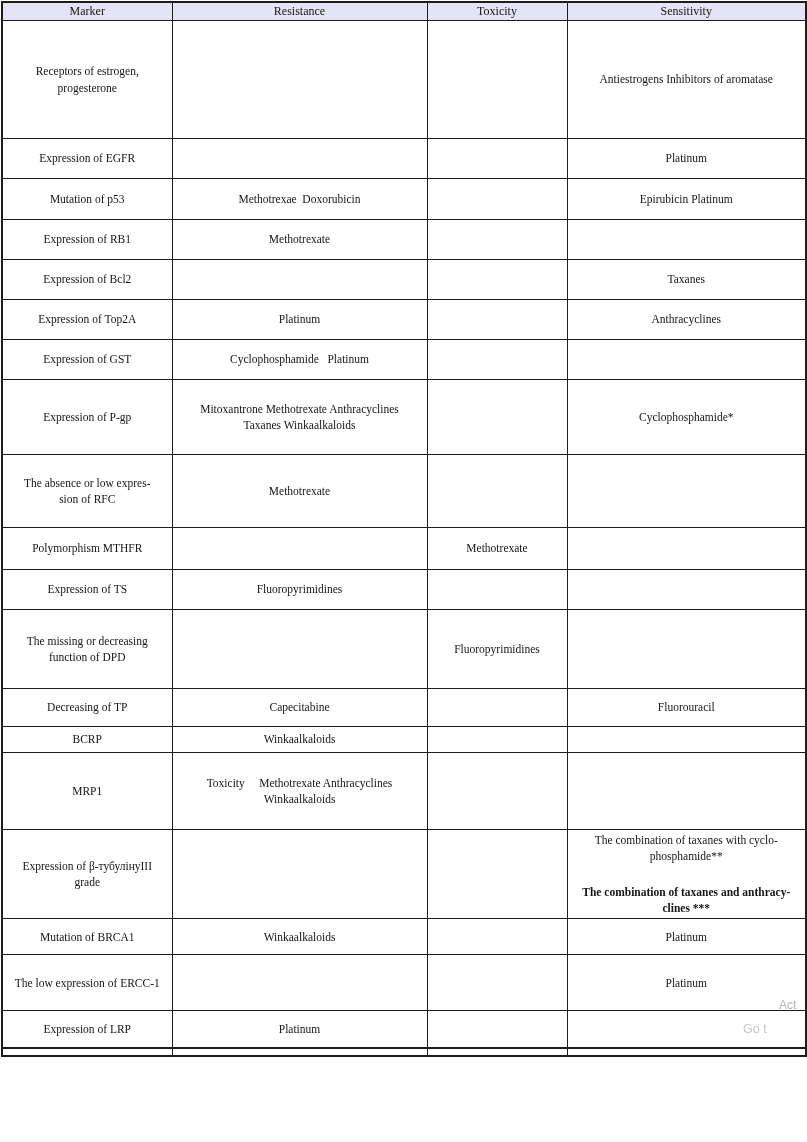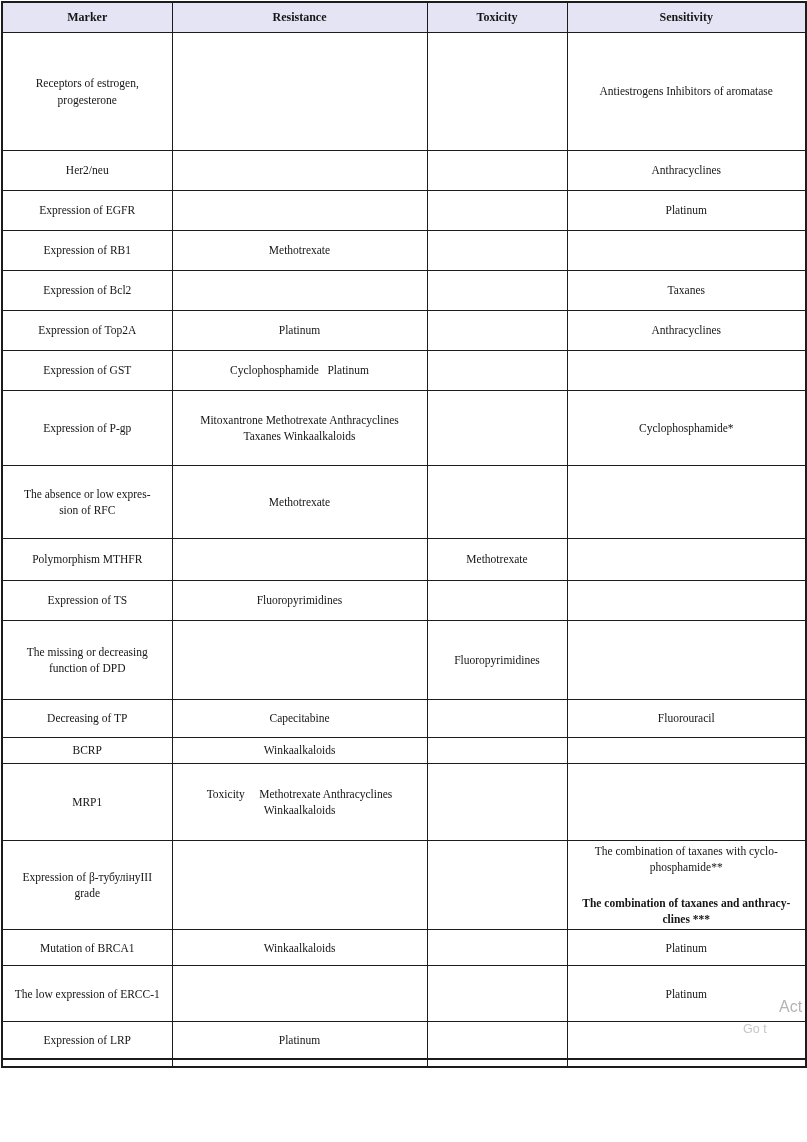--- a/index.html
+++ b/index.html
@@ -23,32 +23,32 @@
     border:1px solid var(--border);
     text-align:center;vertical-align:middle;
     color:var(--text);
     font-size:11.5px;line-height:1.4;
     padding:2px 6px;
     white-space:pre-wrap;
     overflow:hidden;
   }
   th{
     background:var(--header-bg);
-    font-weight:bold;font-size:12px;
-    padding:6px 6px;height:17px;
+    font-weight:normal;font-size:12px;
+    padding:0 6px;height:17px;
   }
   tr[data-name="table-row"]:last-child td{border-top:2px solid var(--border);}
   .part + .part{margin-top:13px;}
   .part.bold{font-weight:bold;margin-top:20px;}
   .watermark{
     position:absolute;color:var(--wm1);
     font-family:"Liberation Sans","DejaVu Sans",sans-serif;
     white-space:nowrap;pointer-events:none;
   }
-  #wm-line1{top:998px;left:779px;font-size:16px;}
+  #wm-line1{top:998px;left:779px;font-size:12px;}
   #wm-line2{top:1022px;left:743px;font-size:12.5px;color:var(--wm2);}
 </style>
 </head>
 <body>
 
 <table data-name="marker-drug-table">
   <colgroup>
     <col style="width:170px">
     <col style="width:255px">
     <col style="width:140px">
@@ -64,30 +64,30 @@
   </thead>
   <tbody data-name="table-body">
       <tr data-name="table-row" style="height: 118px; margin-top: 26px;">
         <td data-name="cell-marker">Receptors of estrogen,
 progesterone</td>
         <td data-name="cell-resistance"></td>
         <td data-name="cell-toxicity"></td>
         <td data-name="cell-sensitivity">Antiestrogens Inhibitors of aromatase</td>
       </tr>
       <tr data-name="table-row" style="height: 40px;">
-        <td data-name="cell-marker">Her2/neu</td>
-        <td data-name="cell-resistance"></td>
-        <td data-name="cell-toxicity"></td>
-        <td data-name="cell-sensitivity">Anthracyclines</td>
-      </tr>
-      <tr data-name="table-row" style="height: 40px;">
         <td data-name="cell-marker">Expression of EGFR</td>
         <td data-name="cell-resistance"></td>
         <td data-name="cell-toxicity"></td>
         <td data-name="cell-sensitivity">Platinum</td>
+      </tr>
+      <tr data-name="table-row" style="height: 41px;">
+        <td data-name="cell-marker">Mutation of p53</td>
+        <td data-name="cell-resistance">Methotrexae  Doxorubicin</td>
+        <td data-name="cell-toxicity"></td>
+        <td data-name="cell-sensitivity">Epirubicin Platinum</td>
       </tr>
       <tr data-name="table-row" style="height: 40px;">
         <td data-name="cell-marker">Expression of RB1</td>
         <td data-name="cell-resistance">Methotrexate</td>
         <td data-name="cell-toxicity"></td>
         <td data-name="cell-sensitivity"></td>
       </tr>
       <tr data-name="table-row" style="height: 40px;">
         <td data-name="cell-marker">Expression of Bcl2</td>
         <td data-name="cell-resistance"></td>

